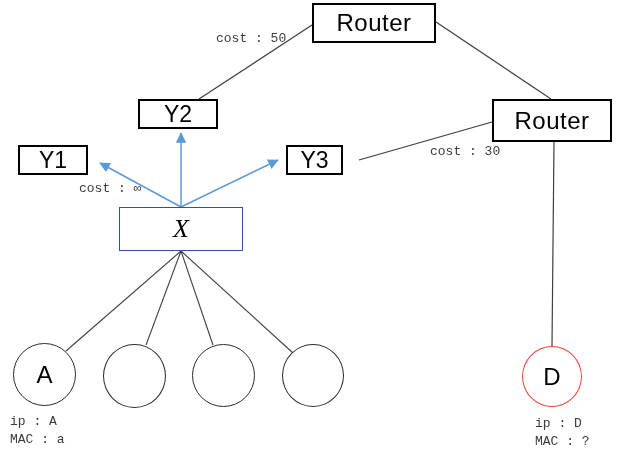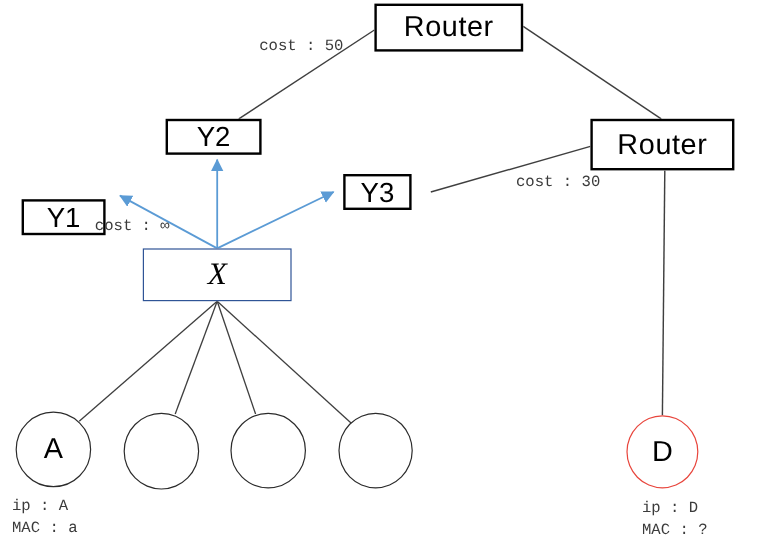--- a/index.html
+++ b/index.html
@@ -54,21 +54,21 @@
 
     <line x1="181" y1="207" x2="100" y2="163" stroke="#5b9bd5" stroke-width="1.5" marker-end="url(#arrowBlue)"></line>
     <line x1="181" y1="207" x2="181" y2="133" stroke="#5b9bd5" stroke-width="1.5" marker-end="url(#arrowBlue)"></line>
     <line x1="181" y1="207" x2="278" y2="160" stroke="#5b9bd5" stroke-width="1.5" marker-end="url(#arrowBlue)"></line>
   </svg>
 
   <div class="node router" style="left:312px;top:3px;width:124px;height:40px;">Router</div>
 
   <div class="node router" style="left:492px;top:99px;width:120px;height:43px;">Router</div>
 
-  <div class="node ybox" style="left:18px;top:145px;width:70px;height:30px;margin-top:21px;">Y1</div>
+  <div class="node ybox" style="left:18px;top:145px;width:70px;height:30px;">Y1</div>
 
   <div class="node ybox" style="left:138px;top:99px;width:80px;height:30px;">Y2</div>
 
   <div class="node ybox" style="left:286px;top:145px;width:57px;height:30px;">Y3</div>
 
   <div class="node xbox" style="left:119px;top:207px;width:124px;height:44px;">X</div>
 
   <div class="circle" style="left:13px;top:343px;width:63px;height:63px;">
     <span>A</span>
   </div>

